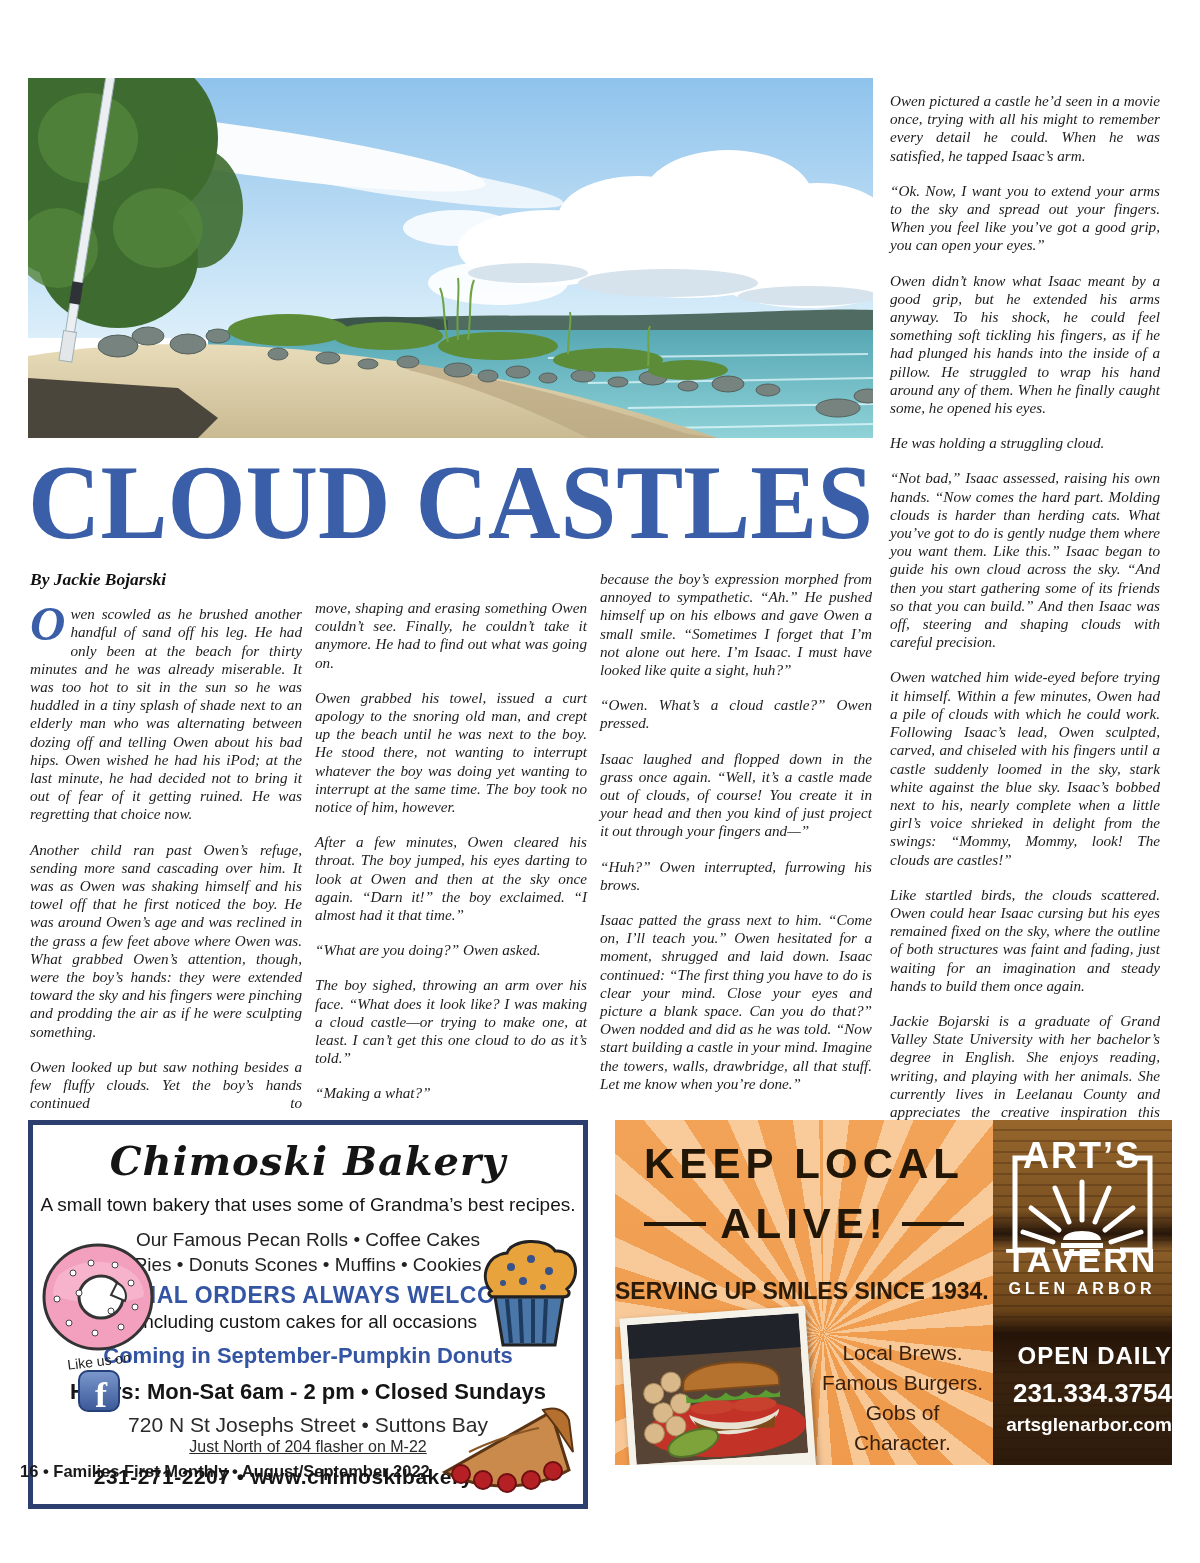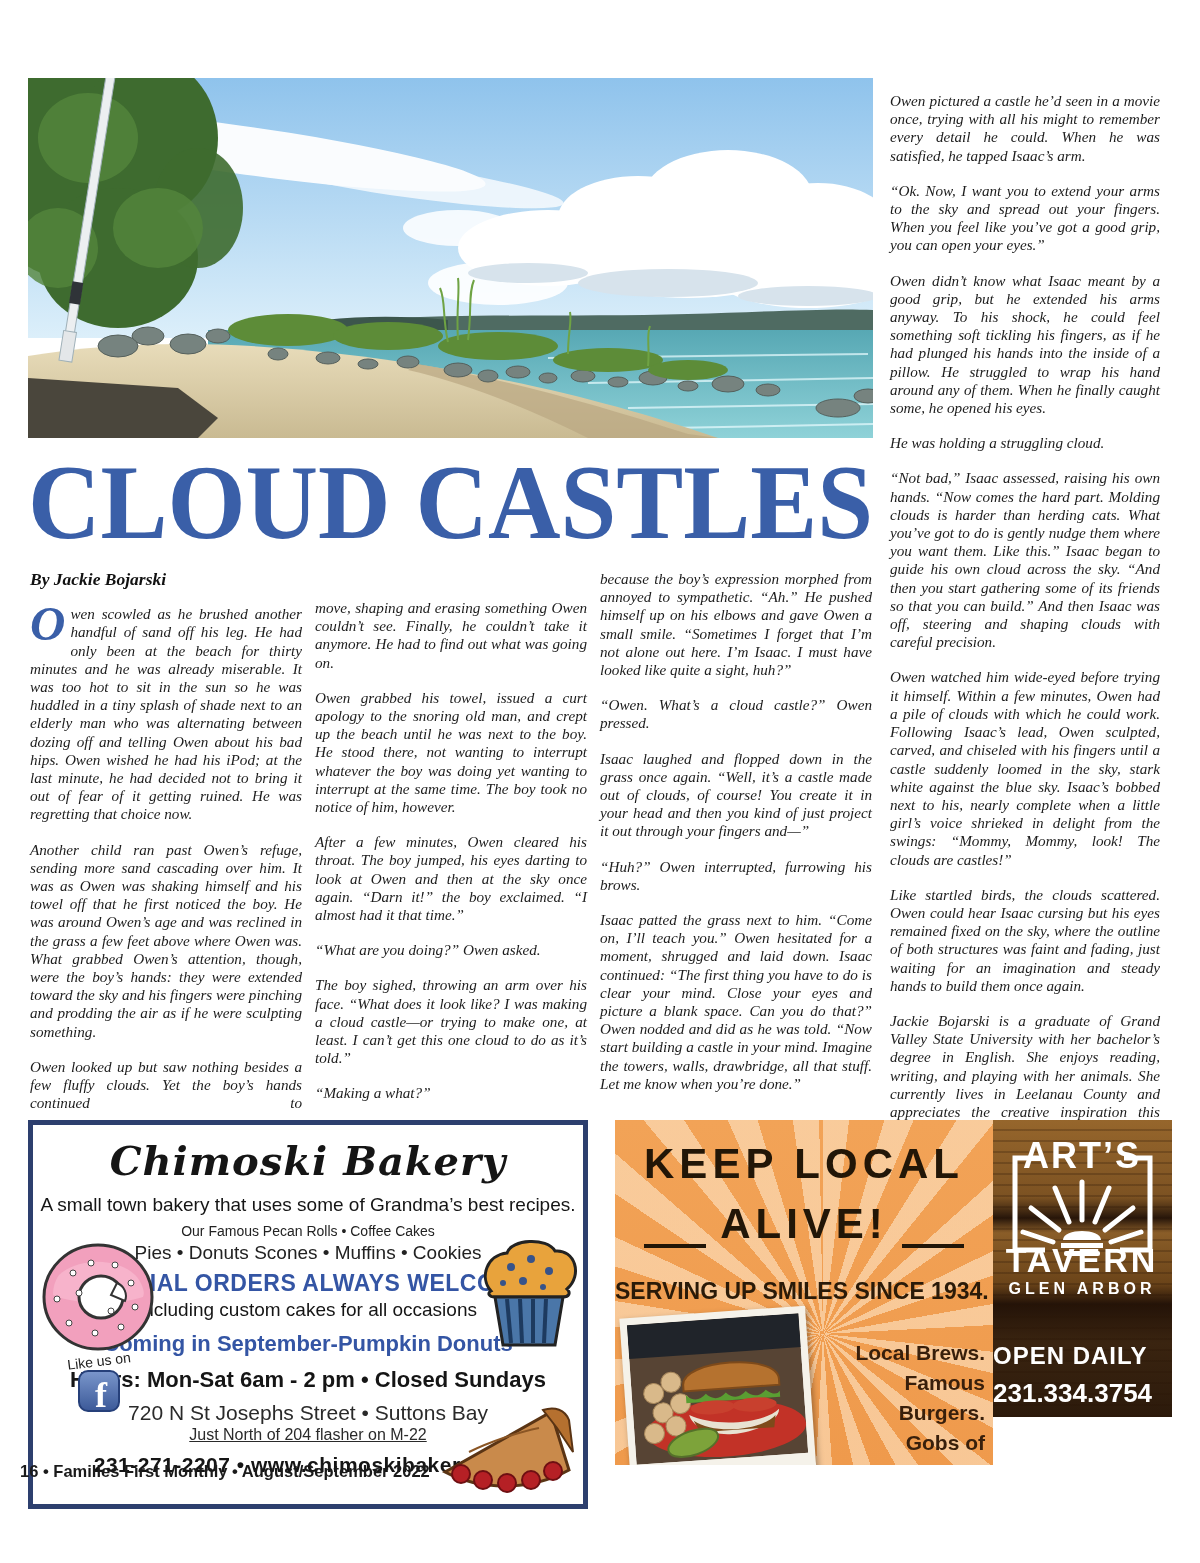--- a/index.html
+++ b/index.html
@@ -31,21 +31,21 @@
           font-weight:bold;font-size:16.5px;color:#1a1a1a;}
 
   
   #bakery-ad{position:absolute;left:28px;top:1120px;width:560px;height:389px;background:#fff;
              border:5px solid #2d3f6e;box-sizing:border-box;text-align:center;
              font-family:"Liberation Sans",sans-serif;color:#151515;}
   #bakery-ad .script{font-family:"DejaVu Serif",serif;font-style:italic;font-weight:bold;}
   .bk-name{font-size:40px;margin-top:12px;letter-spacing:1px;}
   .bk-sub{font-size:21px;margin-top:-2px;}
   .bk-tag{font-size:19px;margin-top:10px;}
-  .bk-items{font-size:14px;margin-top:7px;color:#222;}
+  .bk-items{font-size:19px;margin-top:13px;color:#222;}
   .bk-items2{font-size:19px;margin-top:3px;color:#222;}
   .bk-special{font-size:23px;font-weight:bold;color:#3455a4;margin-top:6px;letter-spacing:0.5px;}
   .bk-special-sub{font-size:19px;margin-top:2px;}
   .bk-coming{font-size:22px;font-weight:bold;color:#3455a4;margin-top:10px;}
   .bk-hours{font-size:22px;font-weight:bold;margin-top:10px;}
   .bk-address{font-size:21px;margin-top:8px;color:#2a2a2a;}
   .bk-address-sub{font-size:16px;margin-top:1px;color:#2a2a2a;text-decoration:underline;}
   .bk-contact{font-size:21px;font-weight:bold;margin-top:9px;letter-spacing:0.5px;}
   .bk-art{position:absolute;}
   #likeus{position:absolute;left:26px;top:228px;width:80px;text-align:center;}
@@ -54,38 +54,38 @@
 
   
   #local-ad{position:absolute;left:615px;top:1120px;width:557px;height:345px;overflow:hidden;}
   #local-left{position:absolute;left:0;top:0;width:378px;height:345px;
       background:
         repeating-conic-gradient(from 0deg at 55% 62%,rgba(255,236,210,0.55) 0deg 7deg,rgba(255,236,210,0) 7deg 16deg),
         linear-gradient(180deg,#f2a357,#ef9a4c);}
   .kl-head{position:absolute;left:0;width:378px;text-align:center;color:#221607;
            font-family:"Liberation Sans",sans-serif;font-weight:bold;letter-spacing:5px;}
   #kl-line1{top:20px;font-size:42px;}
-  #kl-line2-row{position:absolute;top:80px;left:0;width:378px;display:flex;align-items:flex-end;
+  #kl-line2-row{position:absolute;top:80px;left:0;width:378px;display:flex;align-items:center;
                 justify-content:center;gap:14px;}
   #kl-line2{font-size:42px;color:#221607;font-family:"Liberation Sans",sans-serif;
             font-weight:bold;letter-spacing:5px;}
   .kl-dash{width:62px;height:4px;background:#221607;}
   #kl-sub{position:absolute;top:158px;left:0;width:378px;text-align:left;font-size:23px;
           font-weight:bold;color:#2a1a08;font-family:"Liberation Sans",sans-serif;letter-spacing:0;}
   #polaroid{position:absolute;left:10px;top:192px;width:186px;height:168px;background:#f5f2ea;
             transform:rotate(-4deg);box-shadow:2px 3px 6px rgba(0,0,0,0.35);padding:7px 7px 14px 7px;
             box-sizing:border-box;}
-  #kl-points{position:absolute;left:205px;top:218px;width:165px;text-align:right;
-             font-family:"Liberation Sans",sans-serif;font-weight:bold;font-size:21px;
+  #kl-points{position:absolute;left:205px;top:218px;width:165px;text-align:center;
+             font-family:"Liberation Sans",sans-serif;font-weight:normal;font-size:21px;
              color:#381f0b;line-height:30px;}
-  #tavern{position:absolute;left:378px;top:0;width:179px;height:297px;color:#fff;
+  #tavern{position:absolute;left:378px;top:0;width:179px;height:345px;color:#fff;
       background:
         repeating-linear-gradient(180deg,rgba(0,0,0,0) 0 9px,rgba(40,20,5,0.25) 9px 11px),
         linear-gradient(180deg,#96662c 0%,#7c5222 26%,#27160a 33%,#8a5d28 38%,#6b4419 55%,#241308 62%,#3a2410 75%,#2c1a0b 100%);
-      text-align:left;font-family:"Liberation Sans",sans-serif;}
+      text-align:right;font-family:"Liberation Sans",sans-serif;}
   .tv-open{position:absolute;top:222px;width:179px;font-size:24px;font-weight:bold;letter-spacing:1px;}
   .tv-phone{position:absolute;top:258px;width:179px;font-size:26px;font-weight:bold;}
   .tv-web{position:absolute;top:294px;width:179px;font-size:19px;font-weight:bold;}
 </style>
 </head>
 <body>
 
 <div id="page">
 
   <div id="photo">

